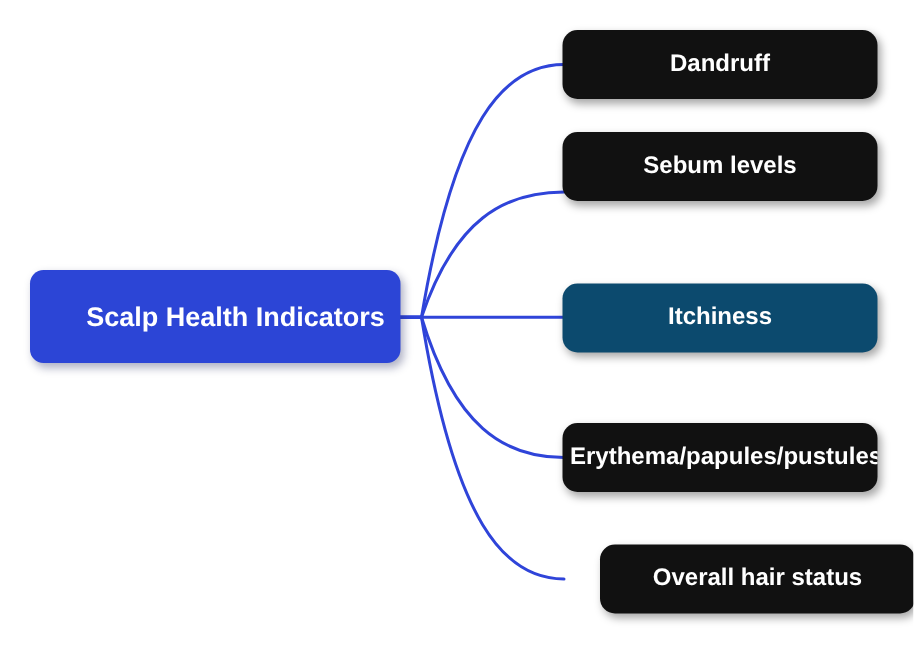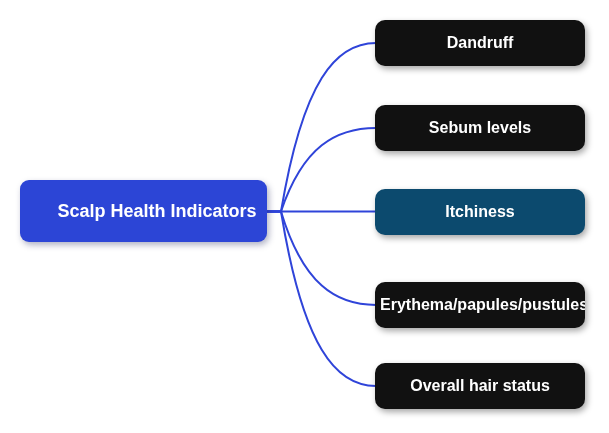--- a/index.html
+++ b/index.html
@@ -44,24 +44,24 @@
   .child-node {
     left: 375px;
     width: 210px;
     height: 46px;
     font-size: 16px;
     border-radius: 10px;
     overflow: hidden;
     box-shadow: 2px 3px 6px rgba(0, 0, 0, 0.35);
   }
   .child-node.pos-0 { top: 20px; }
-  .child-node.pos-1 { top: 105px; }
+  .child-node.pos-1 { top: 88px; }
   .child-node.pos-2 { top: 189px; }
   .child-node.pos-3 { top: 282px; }
-  .child-node.pos-4 { top: 363px; }
+  .child-node.pos-4 { top: 363px; margin-left: 25px; }
   .child-node.clip-left {
     justify-content: flex-start;
     padding-left: 5px;
     text-align: center;
   }
 </style>
 </head>
 <body>
 
 <div class="canvas" style="background: rgb(255, 255, 255);">

